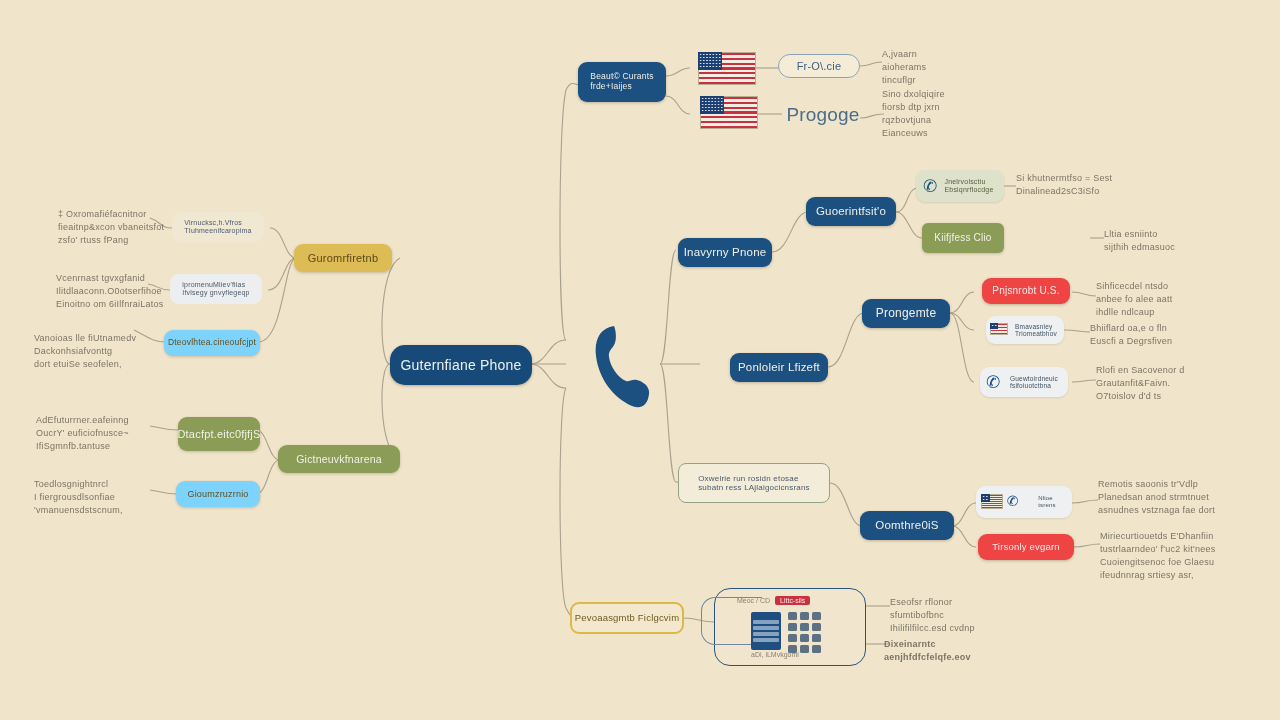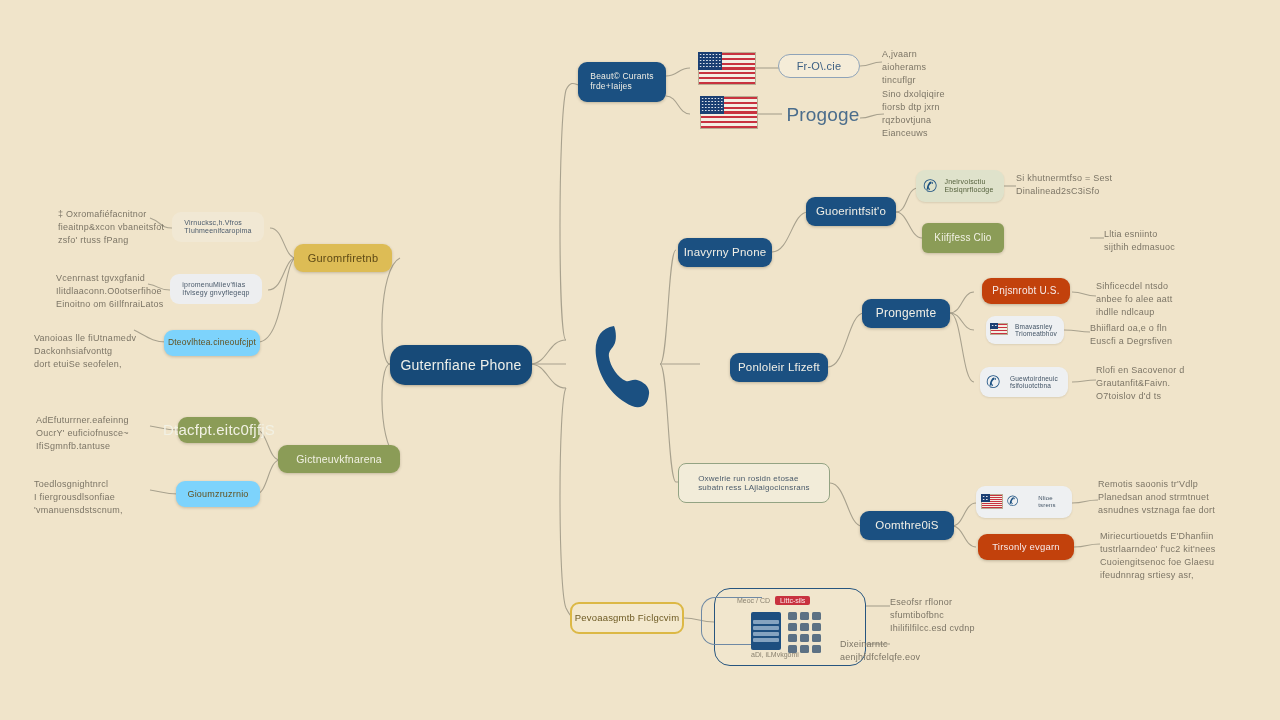--- a/index.html
+++ b/index.html
@@ -19,21 +19,21 @@
     text-align:left;border-radius:9px;
     letter-spacing:.2px;line-height:1.15;
     filter:blur(.35px);
   }
   .node.blur2{filter:blur(.6px);}
   .n-blue{background:#1b5081;color:#f1efe6;box-shadow:0 1px 3px rgba(40,30,10,.25);}
   .n-blue-dark{background:#174a78;color:#eef0ea;box-shadow:0 1px 3px rgba(40,30,10,.3);}
   .n-gold{background:#ddbc55;color:#5e4a16;box-shadow:0 1px 3px rgba(40,30,10,.22);}
   .n-gold-soft{background:#7dd3fc;color:#62501e;box-shadow:0 1px 3px rgba(40,30,10,.2);}
   .n-green{background:#8b9c57;color:#f2f1e4;box-shadow:0 1px 3px rgba(40,30,10,.22);}
-  .n-red{background:#c2410c;color:#f7eaea;box-shadow:0 1px 3px rgba(40,30,10,.25);}
+  .n-red{background:#ef4444;color:#f7eaea;box-shadow:0 1px 3px rgba(40,30,10,.25);}
   .n-outline-blue{background:#f5ecd8;color:#3c5f83;border:1.4px solid #8fa3b8;}
   .n-outline-gold{background:#f3e8cd;color:#6d5a23;border:2.4px solid #dcb845;}
   .n-outline-green{background:#f2ecd9;color:#4b5b6b;border:1.3px solid #93a383;}
   .n-chip-blue{background:#eef0f2;color:#3f5163;box-shadow:0 1px 2px rgba(40,30,10,.1);}
   .n-chip-green{background:#dfe2cb;color:#54603c;box-shadow:0 1px 2px rgba(40,30,10,.12);}
 
   
   .note{
     position:absolute;color:#7c7566;
     font-size:9px;line-height:1.45;letter-spacing:.25px;
@@ -286,21 +286,21 @@
           <b></b>
       </div>
     </div>
 
     <div class="devbot" style="left:36px;top:62px;">aDi,  iLMvkgomi</div>
   </div>
 
   <div class="note r" style="left:890px;top:596px;width:112px;">Eseofsr rflonor
 sfumtibofbnc
 Ihilifilfilcc.esd cvdnp</div>
-  <div class="note r" style="left:840px;top:638px;width:112px;">Dixeinarntc
+  <div class="note r" style="left:884px;top:638px;width:112px;font-weight:bold;">Dixeinarntc
 aenjhfdfcfelqfe.eov</div>
 
   <div class="node n-gold" style="left:294px;top:244px;width:98px;height:28px;font-size:11px;">Guromrfiretnb</div>
 
   <div class="node" style="left:172px;top:212px;width:92px;height:30px;font-size:7px;white-space:pre-line;background:#f1e8d4;color:#4a5a6b;">Virnucksc,h.Vfros
 TIuhmeenifcaropima</div>
   <div class="node" style="left:170px;top:274px;width:92px;height:30px;font-size:7px;white-space:pre-line;background:#edeef0;color:#4a5a6b;">ipromenuMiiev'fiias
 Ifvlsegy gnvyflegeqp</div>
   <div class="node n-gold-soft" style="left:164px;top:330px;width:96px;height:26px;font-size:8.5px;">Dteovlhtea.cineoufcjpt</div>
 
@@ -309,21 +309,21 @@
 zsfo' rtuss fPang</div>
   <div class="note l" style="left:56px;top:272px;width:108px;">Vcenrnast tgvxgfanid
 Ilitdlaaconn.O0otserfihoe
 Einoitno om 6iIlfnraiLatos</div>
   <div class="note l" style="left:34px;top:332px;width:110px;">Vanoioas lle fiUtnamedv
 Dackonhsiafvonttg
 dort etuiSe seofelen,</div>
 
   <div class="node n-green" style="left:278px;top:445px;width:122px;height:28px;font-size:10.5px;">Gictneuvkfnarena</div>
 
-  <div class="node n-green" style="left:178px;top:417px;width:82px;height:26px;font-size:15px;">Dtacfpt.eitc0fjfjS</div>
+  <div class="node n-green" style="left:178px;top:417px;width:82px;height:34px;font-size:11px;">Dtacfpt.eitc0fjfjS</div>
   <div class="node n-gold-soft" style="left:176px;top:481px;width:84px;height:26px;font-size:9px;">Gioumzruzrnio</div>
 
   <div class="note l" style="left:34px;top:478px;width:112px;">Toedlosgnightnrcl
 I fiergrousdlsonfiae
 'vmanuensdstscnum,</div>
   <div class="note l" style="left:36px;top:414px;width:112px;">AdEfuturrner.eafeinng
 OucrY' euficiofnusce~
 IfiSgmnfb.tantuse</div>
 
 </div>

